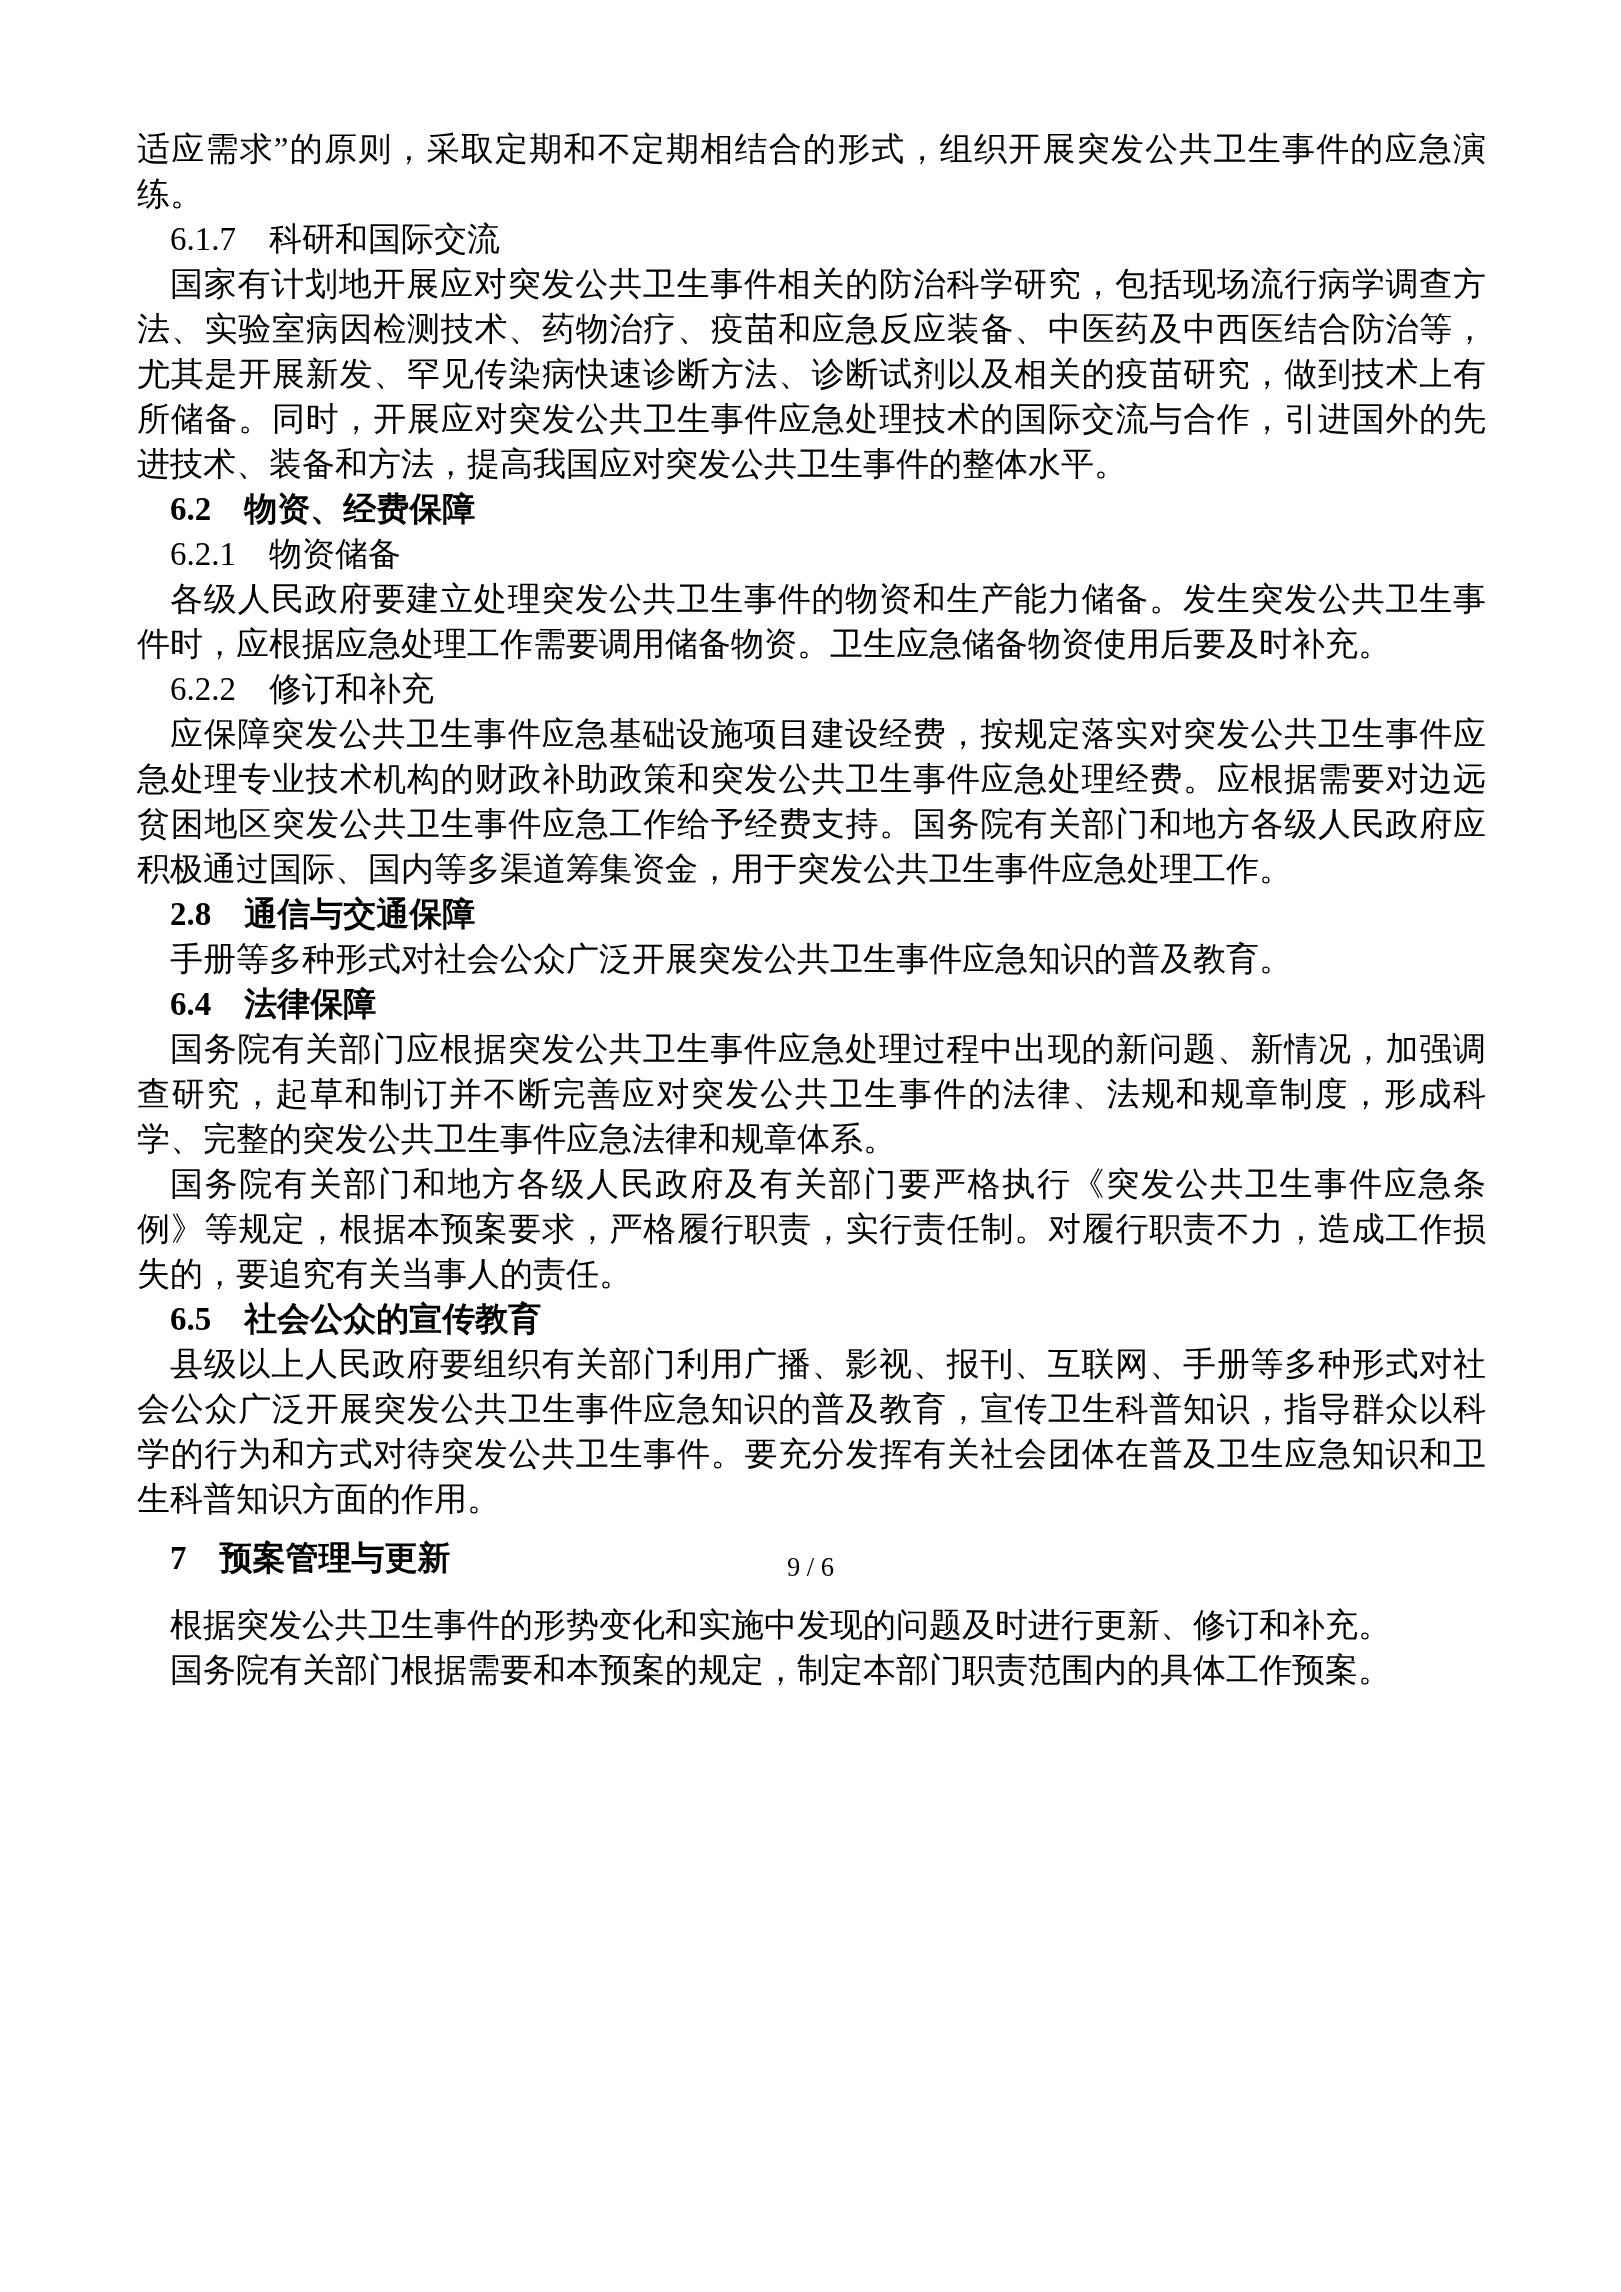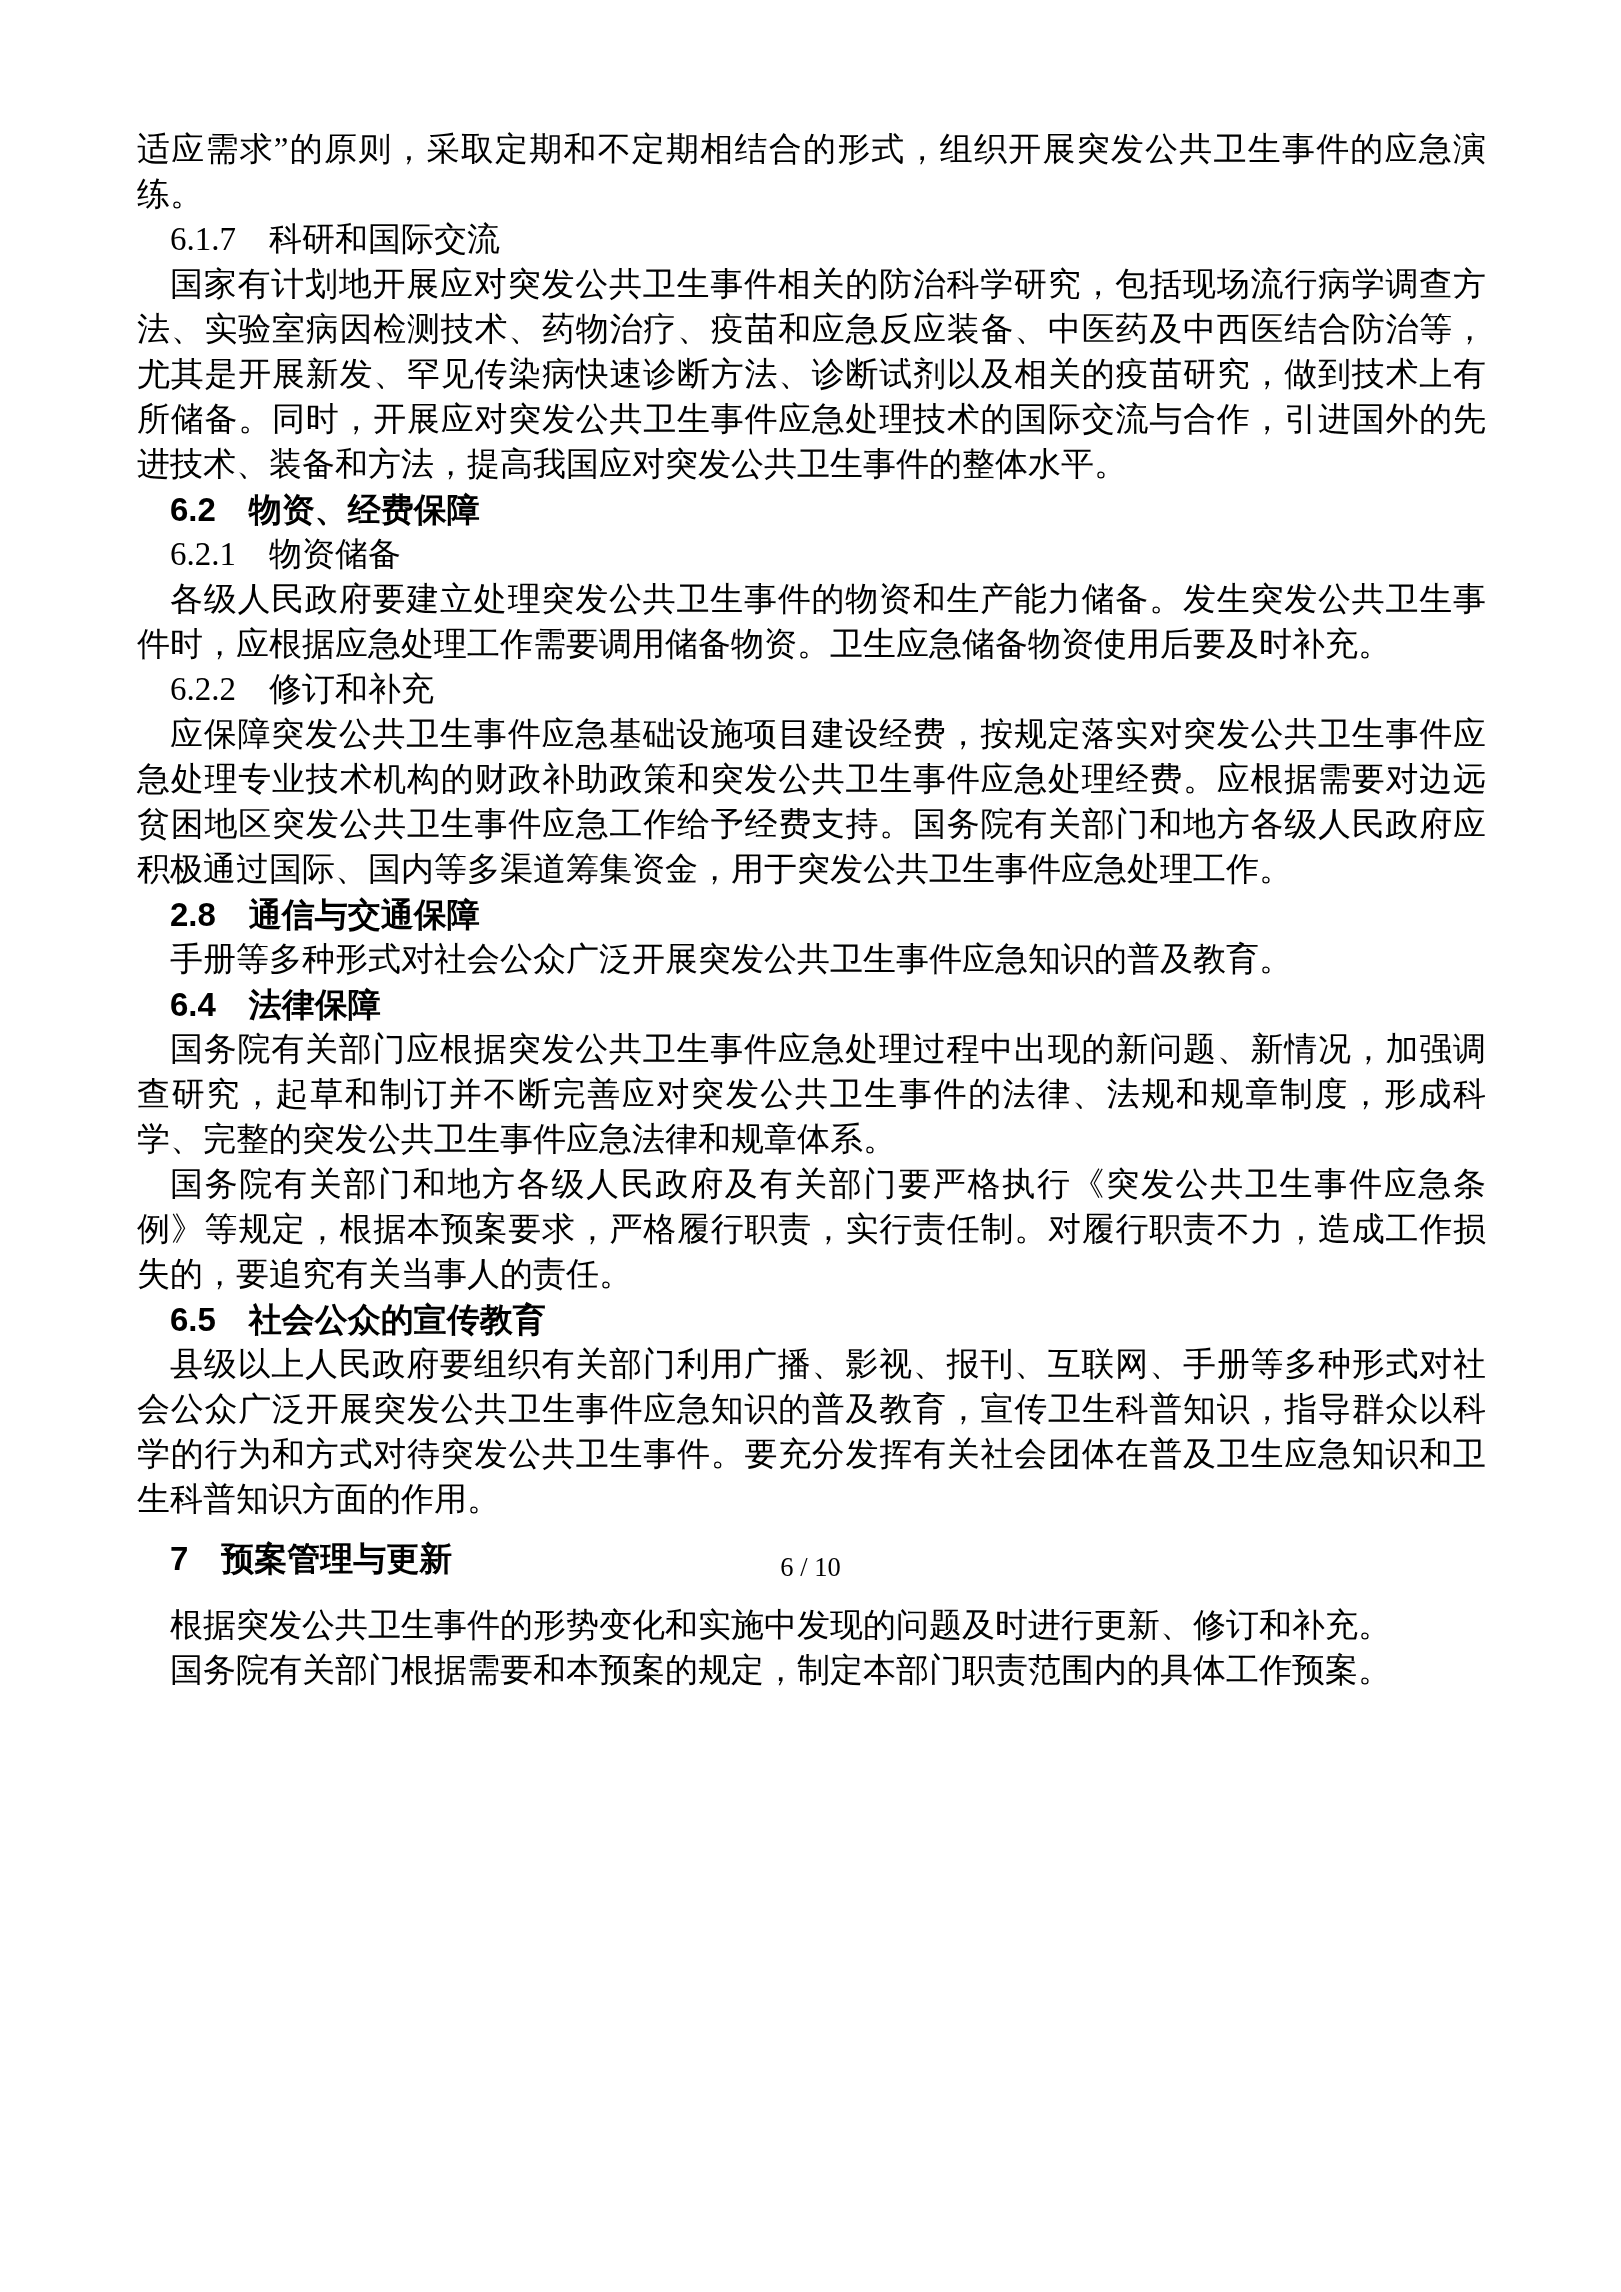--- a/index.html
+++ b/index.html
@@ -35,21 +35,21 @@
   }
   .paragraph,
   .subheading,
   .heading,
   .chapter {
     text-indent: 1em;
   }
   .heading,
   .chapter {
     font-weight: 700;
-    font-family: Liberation Sans, sans-serif;
+    font-family: Liberation Serif, serif;
   }
   .chapter {
     margin-top: 13.7px;
     margin-bottom: 22px;
   }
   .footer {
     position: absolute;
     left: 0;
     right: 0;
     bottom: 116px;
@@ -75,15 +75,15 @@
       <p class="block paragraph">手册等多种形式对社会公众广泛开展突发公共卫生事件应急知识的普及教育。</p>
       <p class="block heading">6.4　法律保障</p>
       <p class="block paragraph">国务院有关部门应根据突发公共卫生事件应急处理过程中出现的新问题、新情况，加强调查研究，起草和制订并不断完善应对突发公共卫生事件的法律、法规和规章制度，形成科学、完整的突发公共卫生事件应急法律和规章体系。</p>
       <p class="block paragraph">国务院有关部门和地方各级人民政府及有关部门要严格执行《突发公共卫生事件应急条例》等规定，根据本预案要求，严格履行职责，实行责任制。对履行职责不力，造成工作损失的，要追究有关当事人的责任。</p>
       <p class="block heading">6.5　社会公众的宣传教育</p>
       <p class="block paragraph">县级以上人民政府要组织有关部门利用广播、影视、报刊、互联网、手册等多种形式对社会公众广泛开展突发公共卫生事件应急知识的普及教育，宣传卫生科普知识，指导群众以科学的行为和方式对待突发公共卫生事件。要充分发挥有关社会团体在普及卫生应急知识和卫生科普知识方面的作用。</p>
       <p class="block chapter">7　预案管理与更新</p>
       <p class="block paragraph">根据突发公共卫生事件的形势变化和实施中发现的问题及时进行更新、修订和补充。</p>
       <p class="block paragraph">国务院有关部门根据需要和本预案的规定，制定本部门职责范围内的具体工作预案。</p>
     </div>
-  <div class="footer">6 / 10</div>
+  <div class="footer">9 / 6</div>
 </div>
 
 
 </body></html>

